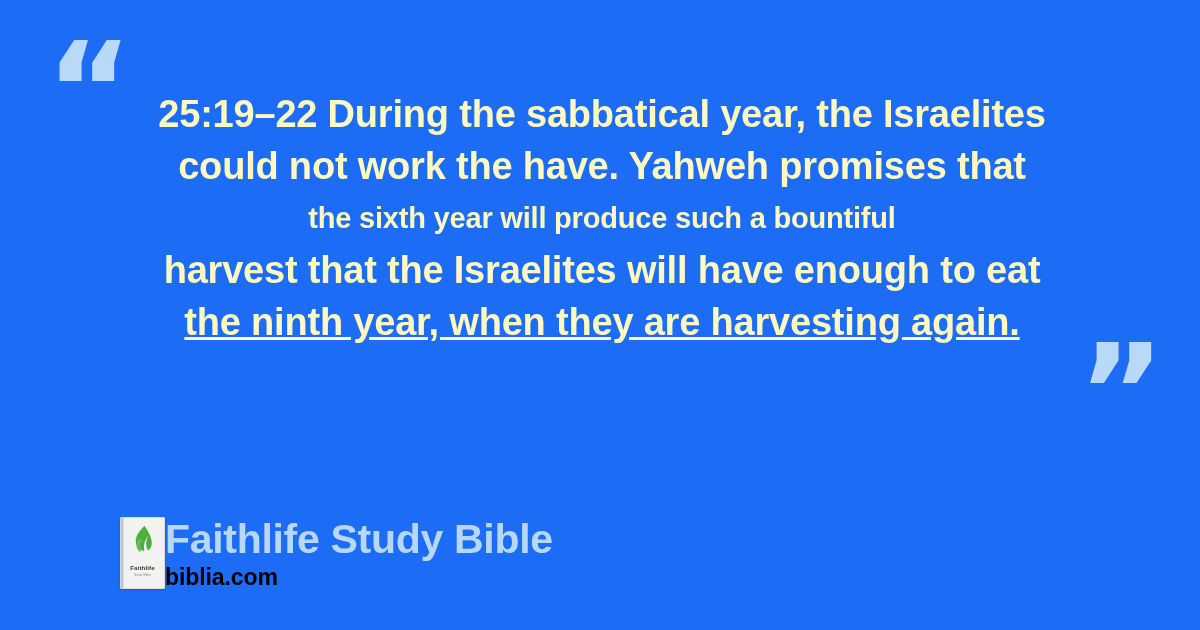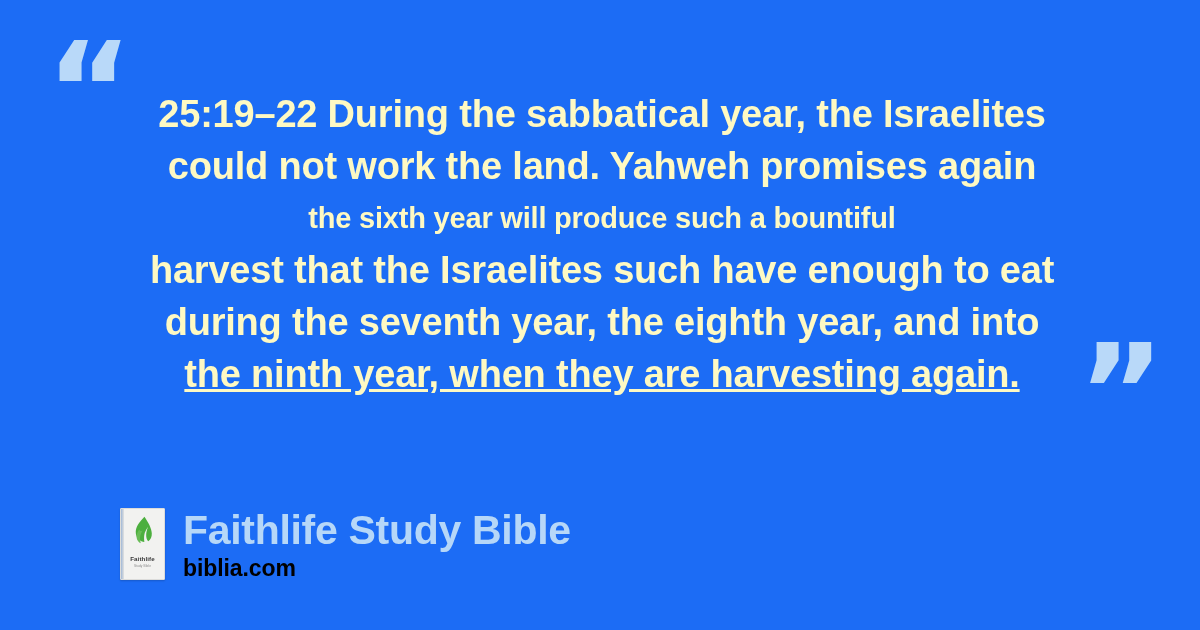--- a/index.html
+++ b/index.html
@@ -62,24 +62,23 @@
     font-size: 38px;
     line-height: 52px;
     letter-spacing: -0.2px;
     white-space: nowrap;
   }
 
   
   .brand {
     position: absolute;
     left: 120px;
-    bottom: 49px;
+    bottom: 40px;
     display: flex;
     align-items: center;
-    gap: 18px;
     justify-content: flex-end;
   }
 
   .book-cover {
     position: relative;
     width: 45px;
     height: 72px;
     background: #F2F2F0;
     border: 1px solid #DCDCDA;
     border-radius: 1px;
@@ -155,24 +154,23 @@
 <body>
 
 <div class="card">
 
   <div class="quote-mark quote-open">“</div>
 
   <div class="quote-mark quote-close">”</div>
 
   <div class="quote-block">
     <div class="quote-line" style="font-size: 38px;">25:19–22 During the sabbatical year, the Israelites</div>
-    <div class="quote-line" style="font-size: 38px;">could not work the land. Yahweh promises again</div>
+    <div class="quote-line" style="font-size: 38px;">could not work the have. Yahweh promises that</div>
     <div class="quote-line" style="font-size: 29px;">the sixth year will produce such a bountiful</div>
-    <div class="quote-line" style="font-size: 38px;">harvest that the Israelites such have enough to eat</div>
-    <div class="quote-line" style="font-size: 38px;">during the seventh year, the eighth year, and into</div>
+    <div class="quote-line" style="font-size: 38px;">harvest that the Israelites will have enough to eat</div>
     <div class="quote-line" style="font-size: 38px; text-decoration: underline;">the ninth year, when they are harvesting again.</div>
   </div>
 
   <div class="brand">
 
     <div class="book-cover">
       <svg class="book-flame" viewBox="0 0 24 30" aria-hidden="true">
         <path d="M13.4 0.8 C13.4 0.8 8.2 6.0 6.0 10.6 C3.8 15.2 4.6 20.4 7.8 23.4 C9.4 24.9 11.4 25.7 13.4 25.9 C13.4 25.9 12.6 21.2 13.6 17.6 C14.5 14.3 17.0 11.0 17.0 11.0 C17.0 11.0 15.4 14.8 15.2 18.2 C15.0 21.3 15.8 24.2 17.4 25.3 C19.6 23.6 21.0 20.6 20.8 17.2 C20.5 12.2 17.2 6.2 13.4 0.8 Z" fill="#4CAF3E"></path>
         <path d="M8.2 13.4 C8.2 13.4 5.2 17.6 5.6 21.4 C5.9 24.2 7.6 26.3 9.8 27.2 C9.8 27.2 8.6 23.8 9.2 20.6 C9.8 17.4 11.6 14.6 11.6 14.6 C11.6 14.6 9.6 15.8 8.2 13.4 Z" fill="#68BC56"></path>
       </svg>

